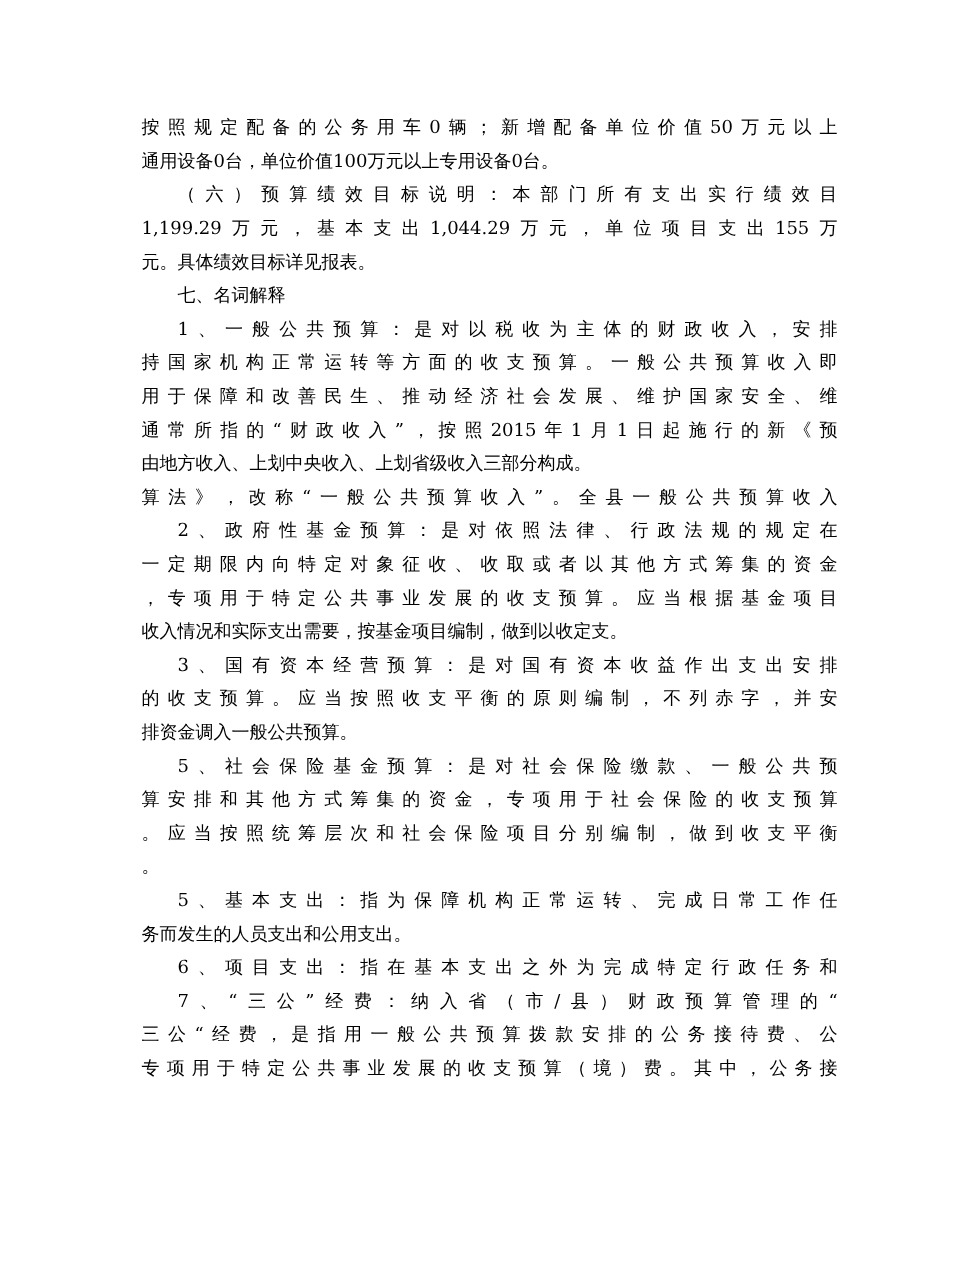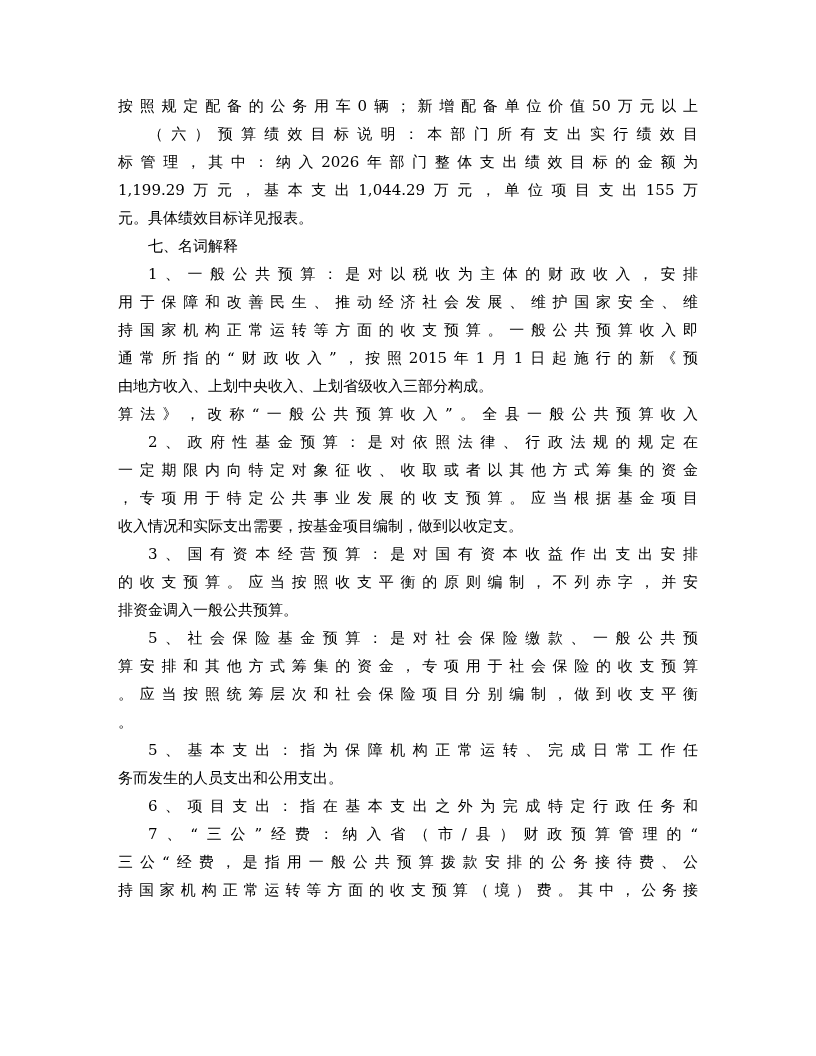--- a/index.html
+++ b/index.html
@@ -37,41 +37,41 @@
   }
   .line b {
     font-weight: normal;
   }
 </style>
 </head>
 <body style="background: rgb(255, 255, 255); color: rgb(0, 0, 0);">
 
 <div class="doc" id="doc">
     <div class="line justify">按照规定配备的公务用车0辆；新增配备单位价值50万元以上</div>
+    <div class="line">通用设备0台，单位价值100万元以上专用设备0台。</div>
     <div class="line indent justify"><b>（六）预算绩效目标说明：</b>本部门所有支出实行绩效目</div>
-    <div class="line justify">标管理，其中：纳入2026年部门整体支出绩效目标的金额为</div>
     <div class="line justify">1,199.29万元，基本支出1,044.29万元，单位项目支出155万</div>
     <div class="line">元。具体绩效目标详见报表。</div>
     <div class="line indent"><b>七、名词解释</b></div>
     <div class="line indent justify">1、一般公共预算：是对以税收为主体的财政收入，安排</div>
+    <div class="line justify">持国家机构正常运转等方面的收支预算。一般公共预算收入即</div>
     <div class="line justify">用于保障和改善民生、推动经济社会发展、维护国家安全、维</div>
-    <div class="line justify">持国家机构正常运转等方面的收支预算。一般公共预算收入即</div>
     <div class="line justify">通常所指的“财政收入”，按照2015年1月1日起施行的新《预</div>
     <div class="line">由地方收入、上划中央收入、上划省级收入三部分构成。</div>
     <div class="line justify">算法》，改称“一般公共预算收入”。全县一般公共预算收入</div>
     <div class="line indent justify">2、政府性基金预算：是对依照法律、行政法规的规定在</div>
     <div class="line justify">一定期限内向特定对象征收、收取或者以其他方式筹集的资金</div>
     <div class="line justify">，专项用于特定公共事业发展的收支预算。应当根据基金项目</div>
     <div class="line">收入情况和实际支出需要，按基金项目编制，做到以收定支。</div>
     <div class="line indent justify">3、国有资本经营预算：是对国有资本收益作出支出安排</div>
     <div class="line justify">的收支预算。应当按照收支平衡的原则编制，不列赤字，并安</div>
     <div class="line">排资金调入一般公共预算。</div>
     <div class="line indent justify">5、社会保险基金预算：是对社会保险缴款、一般公共预</div>
     <div class="line justify">算安排和其他方式筹集的资金，专项用于社会保险的收支预算</div>
     <div class="line justify">。应当按照统筹层次和社会保险项目分别编制，做到收支平衡</div>
     <div class="line">。</div>
     <div class="line indent justify">5、基本支出：指为保障机构正常运转、完成日常工作任</div>
     <div class="line">务而发生的人员支出和公用支出。</div>
     <div class="line indent justify">6、项目支出：指在基本支出之外为完成特定行政任务和</div>
     <div class="line indent justify">7、“三公”经费：纳入省（市/县）财政预算管理的“</div>
     <div class="line justify">三公“经费，是指用一般公共预算拨款安排的公务接待费、公</div>
-    <div class="line justify">持国家机构正常运转等方面的收支预算（境）费。其中，公务接</div>
+    <div class="line justify">专项用于特定公共事业发展的收支预算（境）费。其中，公务接</div>
   </div>
 
 </body></html>

